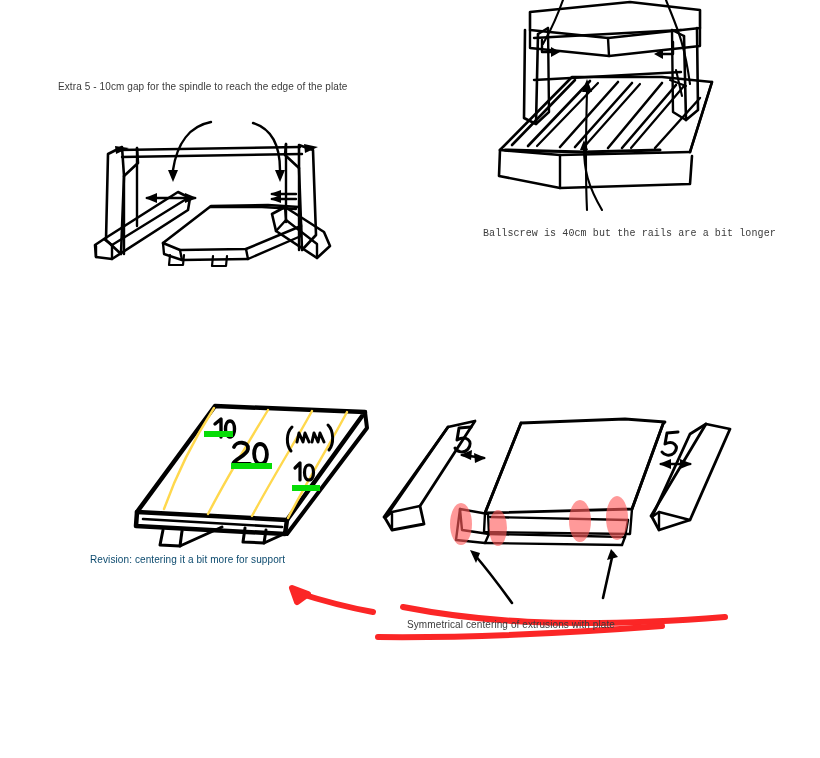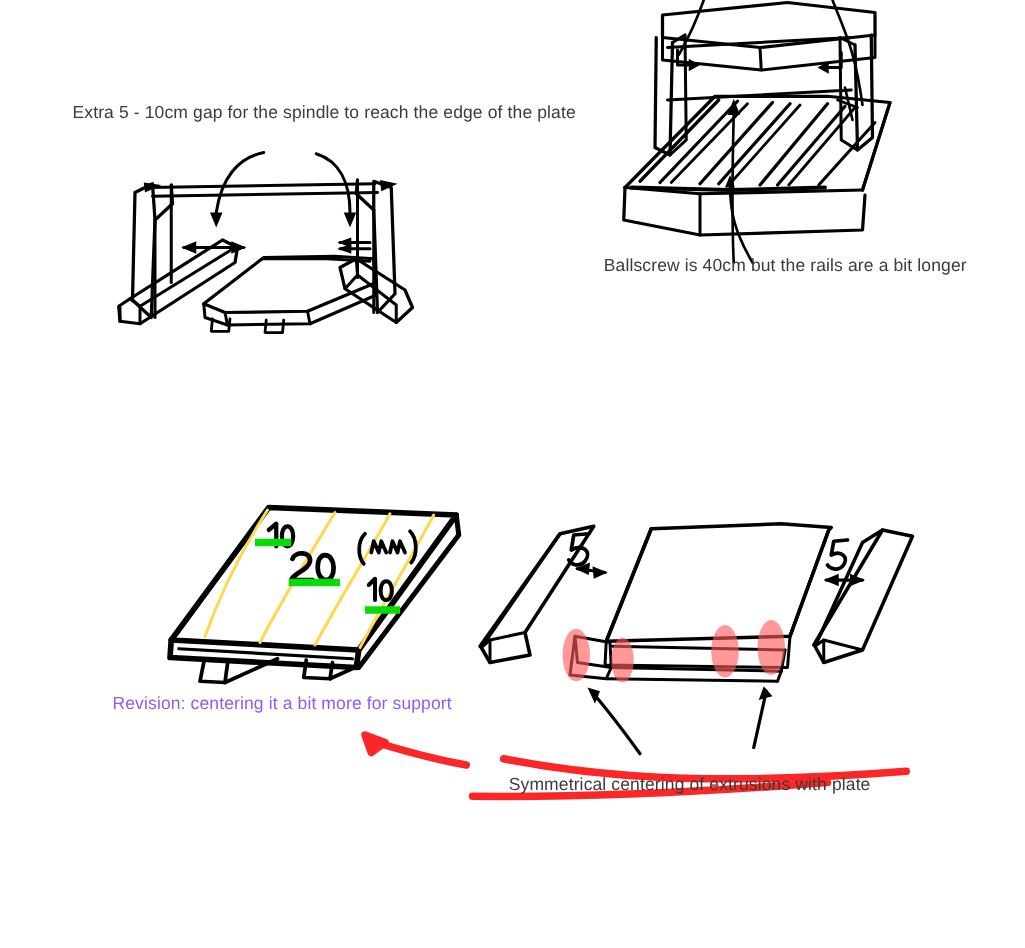--- a/index.html
+++ b/index.html
@@ -17,28 +17,28 @@
   }
   .canvas {
     position: absolute;
     left: 0; top: 0;
     width: 820px;
     height: 758px;
   }
   .note {
     position: absolute;
     font-family: "Liberation Sans", sans-serif;
-    font-size: 14px;
+    font-size: 10px;
     color: #3b3b3b;
     white-space: nowrap;
     letter-spacing: 0.1px;
   }
   #note-spindle-gap { left: 58px;  top: 81px; }
-  #note-ballscrew   { left: 483px; top: 204px; }
-  #note-revision    { left: 90px;  top: 554px; color: #8b5cf6; }
+  #note-ballscrew   { left: 483px; top: 228px; font-family: Liberation Mono, monospace; }
+  #note-revision    { left: 90px;  top: 554px; color: #0c4a6e; }
   #note-symmetry    { left: 407px; top: 619px; }
 
   svg { display: block; }
   .ink { fill: none; stroke: #000; stroke-linecap: round; stroke-linejoin: round; }
   .ink-f { fill: #000; stroke: none; }
   .yel { fill: none; stroke: #ffd84d; stroke-width: 2.4; stroke-linecap: round; }
   .grn { fill: none; stroke: #06dc06; stroke-width: 6; stroke-linecap: butt; }
   .redmark { fill: none; stroke: #fb2626; stroke-width: 6; stroke-linecap: round; stroke-linejoin: round; }
   .redblob { fill: #ff5a5a; opacity: 0.62; stroke: none; }
 </style>

